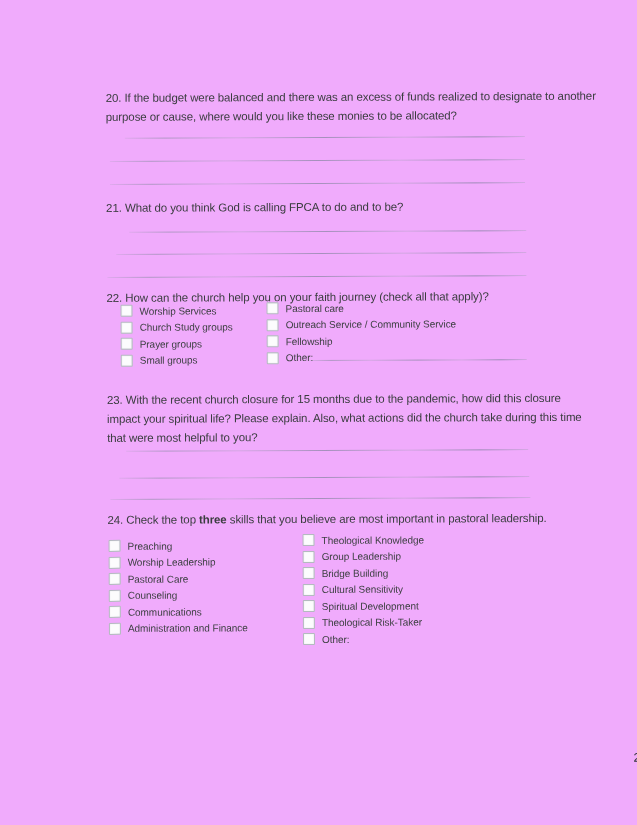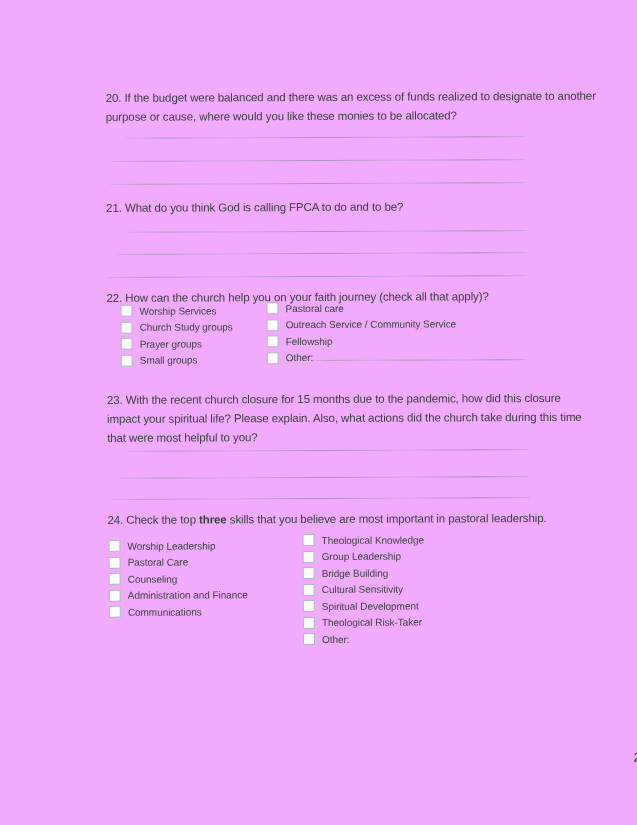--- a/index.html
+++ b/index.html
@@ -142,37 +142,41 @@
     <div class="ans-line" style="left:126px; top:450px; width:402px;"></div>
     <div class="ans-line" style="left:119px; top:477px; width:410px;"></div>
     <div class="ans-line" style="left:110px; top:498px; width:420px;"></div>
 
     <div class="qblock" style="left:107px; top:510px;">
       <div class="qline"><span>24. Check the top </span><span class="bold">three</span><span> skills that you believe are most important in pastoral leadership.</span></div>
     </div>
     <div class="col" style="left:108px; top:537px;">
       <div class="opt">
         <span class="cb"></span>
+        <span class="opt-label">Preaching</span>
+      </div>
+      <div class="opt">
+        <span class="cb"></span>
         <span class="opt-label">Worship Leadership</span>
       </div>
       <div class="opt">
         <span class="cb"></span>
         <span class="opt-label">Pastoral Care</span>
       </div>
       <div class="opt">
         <span class="cb"></span>
         <span class="opt-label">Counseling</span>
       </div>
       <div class="opt">
         <span class="cb"></span>
+        <span class="opt-label">Communications</span>
+      </div>
+      <div class="opt">
+        <span class="cb"></span>
         <span class="opt-label">Administration and Finance</span>
-      </div>
-      <div class="opt">
-        <span class="cb"></span>
-        <span class="opt-label">Communications</span>
       </div>
     </div>
     <div class="col" style="left:302px; top:532px;">
       <div class="opt">
         <span class="cb"></span>
         <span class="opt-label">Theological Knowledge</span>
       </div>
       <div class="opt">
         <span class="cb"></span>
         <span class="opt-label">Group Leadership</span>

